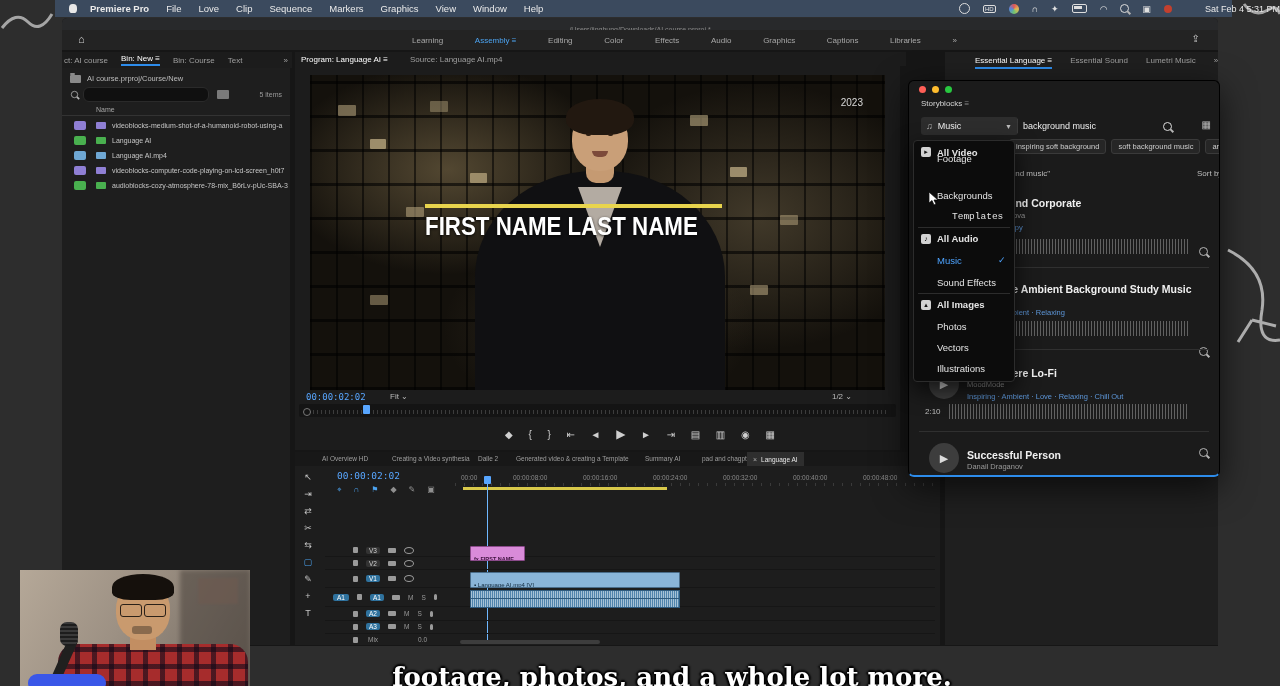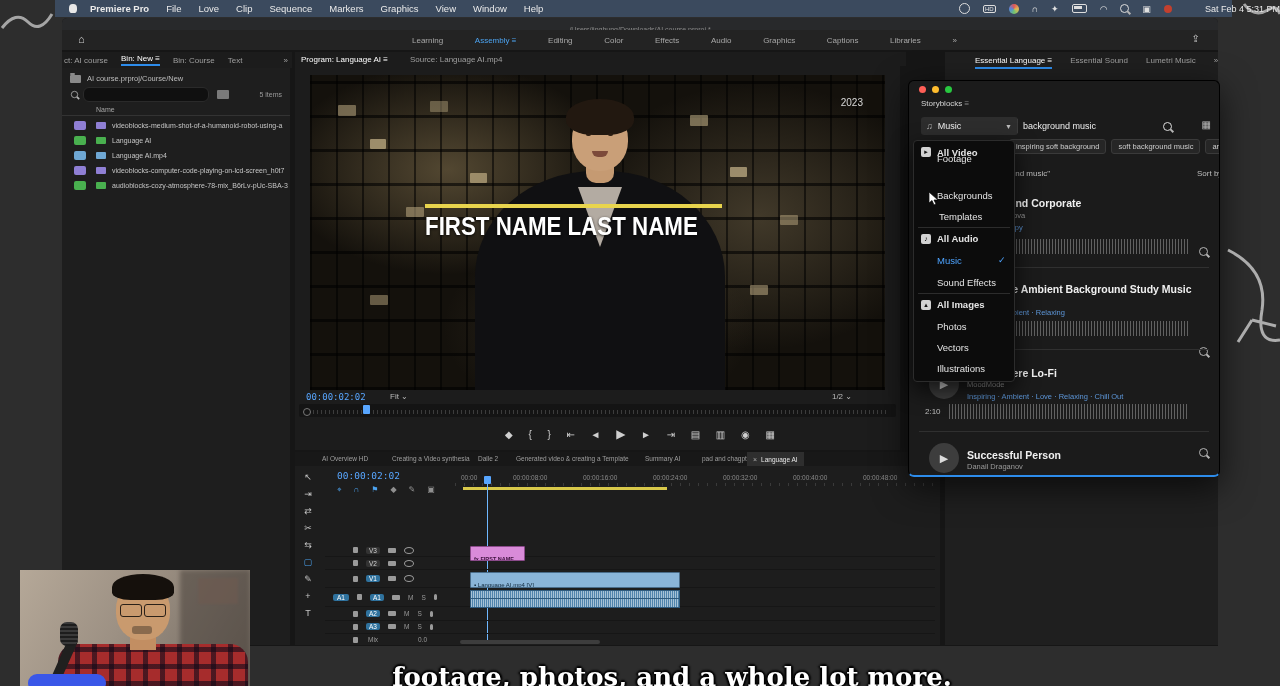--- a/index.html
+++ b/index.html
@@ -414,21 +414,21 @@
     </div>
   </div>
 
   <div class="abs" style="left:913px;top:140px;width:100px;height:240px;background:#0c0c0c;border:1px solid #2c2c2c;border-radius:4px;box-shadow:0 8px 22px rgba(0,0,0,.7);z-index:20;">
     <div class="abs" style="left:7px;top:6px;display:flex;gap:6px;">
       <span style="width:10px;height:10px;background:#d2d2d2;border-radius:2px;color:#111;font-size:7px;text-align:center;line-height:10px;">▸</span>
       <span class="sbitem nw" style="font-weight:bold;">All Video</span>
     </div>
     <span class="abs sbitem nw" style="left:23px;top:12px;">Footage</span>
     <span class="abs sbitem nw" style="left:23px;top:49px;">Backgrounds</span>
-    <span class="abs sbitem nw" style="left:25px;top:70px;">Templates</span>
+    <span class="abs sbitem nw" style="left:38px;top:70px;font-family:Liberation Mono, monospace;">Templates</span>
     <div class="abs" style="left:4px;top:86px;width:92px;height:1px;background:#2c2c2c;"></div>
     <div class="abs" style="left:7px;top:92px;display:flex;align-items:center;gap:6px;">
       <span style="width:10px;height:10px;background:#d2d2d2;border-radius:2px;color:#111;font-size:7px;text-align:center;line-height:10px;">♪</span>
       <span class="sbitem nw" style="font-weight:bold;">All Audio</span>
     </div>
     <span class="abs nw" style="left:23px;top:114px;font-size:9.5px;color:#4da3ff;">Music</span>
     <span class="abs" style="left:84px;top:114px;font-size:9px;color:#4da3ff;">✓</span>
     <span class="abs sbitem nw" style="left:23px;top:136px;">Sound Effects</span>
     <div class="abs" style="left:4px;top:152px;width:92px;height:1px;background:#2c2c2c;"></div>
     <div class="abs" style="left:7px;top:158px;display:flex;align-items:center;gap:6px;">

